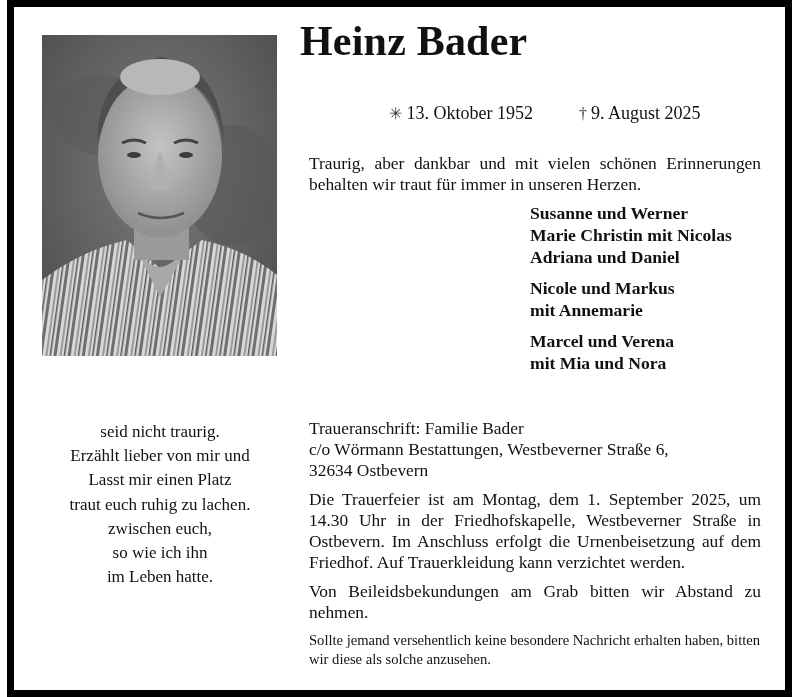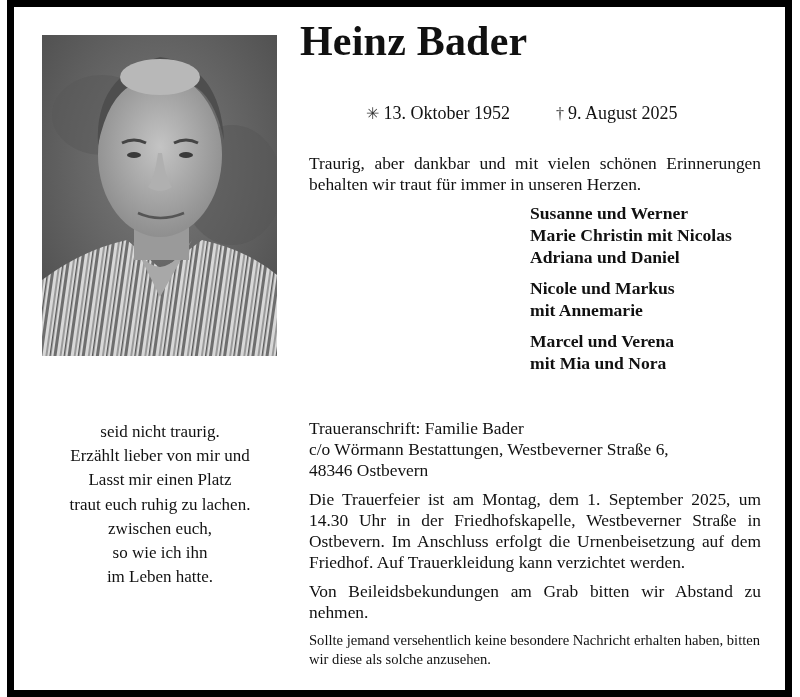--- a/index.html
+++ b/index.html
@@ -6,21 +6,21 @@
     body { width: 800px; height: 697px; position: relative; overflow: hidden;
            font-family: "DejaVu Serif", "Liberation Serif", serif; color: #111; }
     .frame { position: absolute; left: 7px; top: 0px; width: 785px; height: 697px;
              box-sizing: border-box; border: 7px solid #000; background: #fff; }
     .photo { position: absolute; left: 42px; top: 35px; width: 235px; height: 321px;
              overflow: hidden; background: #6a6a6a; }
     .photo svg { display: block; }
     .name { position: absolute; left: 300px; width: 466px; top: 20px; text-align: left;
             font-family: "Liberation Serif", serif; font-weight: bold; font-size: 42px;
             letter-spacing: 0.2px; line-height: 1; color: #111; }
-    .dates { position: absolute; top: 103px; left: 292px; width: 466px; height: 24px;
+    .dates { position: absolute; top: 103px; left: 315px; width: 466px; height: 24px;
              font-family: "Liberation Serif", serif; font-size: 18px; color: #111; }
     .dates .born { position: absolute; left: 74px; top: 0; }
     .dates .died { position: absolute; left: 264px; top: 0; }
     .dates .sym { font-size: 16px; margin-right: 4px; color: #333; }
     .intro { position: absolute; left: 309px; top: 153px; width: 452px;
              font-family: "Liberation Serif", serif; font-size: 17.4px; line-height: 21px;
              text-align: justify; color: #111; }
     .mourners { position: absolute; left: 530px; top: 202px; width: 245px;
                 font-family: "Liberation Serif", serif; font-weight: bold; font-size: 17.6px;
                 line-height: 22px; color: #111; }
@@ -113,18 +113,18 @@
   <span class="pl">traut euch ruhig zu lachen.</span>
   <span class="pl">zwischen euch,</span>
   <span class="pl">so wie ich ihn</span>
   <span class="pl">im Leben hatte.</span>
 </div>
 
 <div class="info">
   <div class="block addr">
     <span class="al">Traueranschrift: Familie Bader</span>
     <span class="al">c/o Wörmann Bestattungen, Westbeverner Straße 6,</span>
-    <span class="al">48346 Ostbevern</span>
+    <span class="al">32634 Ostbevern</span>
   </div>
   <div class="block just">Die Trauerfeier ist am Montag, dem 1. September 2025, um 14.30 Uhr in der Friedhofskapelle, Westbeverner Straße in Ostbevern. Im Anschluss erfolgt die Urnenbeisetzung auf dem Friedhof. Auf Trauerkleidung kann verzichtet werden.</div>
   <div class="block just">Von Beileidsbekundungen am Grab bitten wir Abstand zu nehmen.</div>
   <div class="block small">Sollte jemand versehentlich keine besondere Nachricht erhalten haben, bitten wir diese als solche anzusehen.</div>
 </div>
 
 </body></html>

